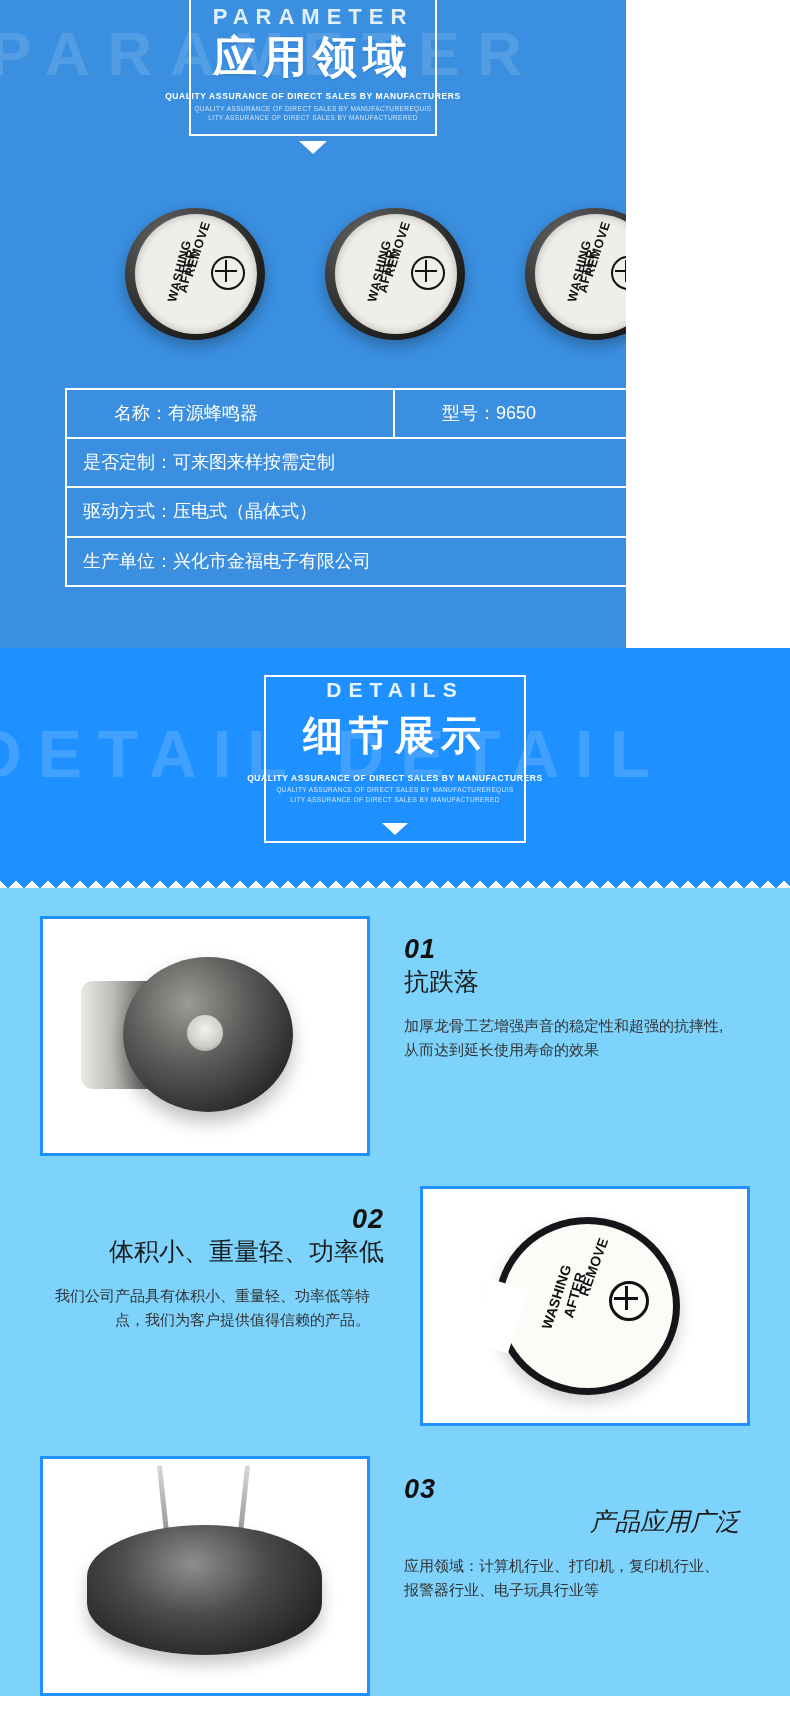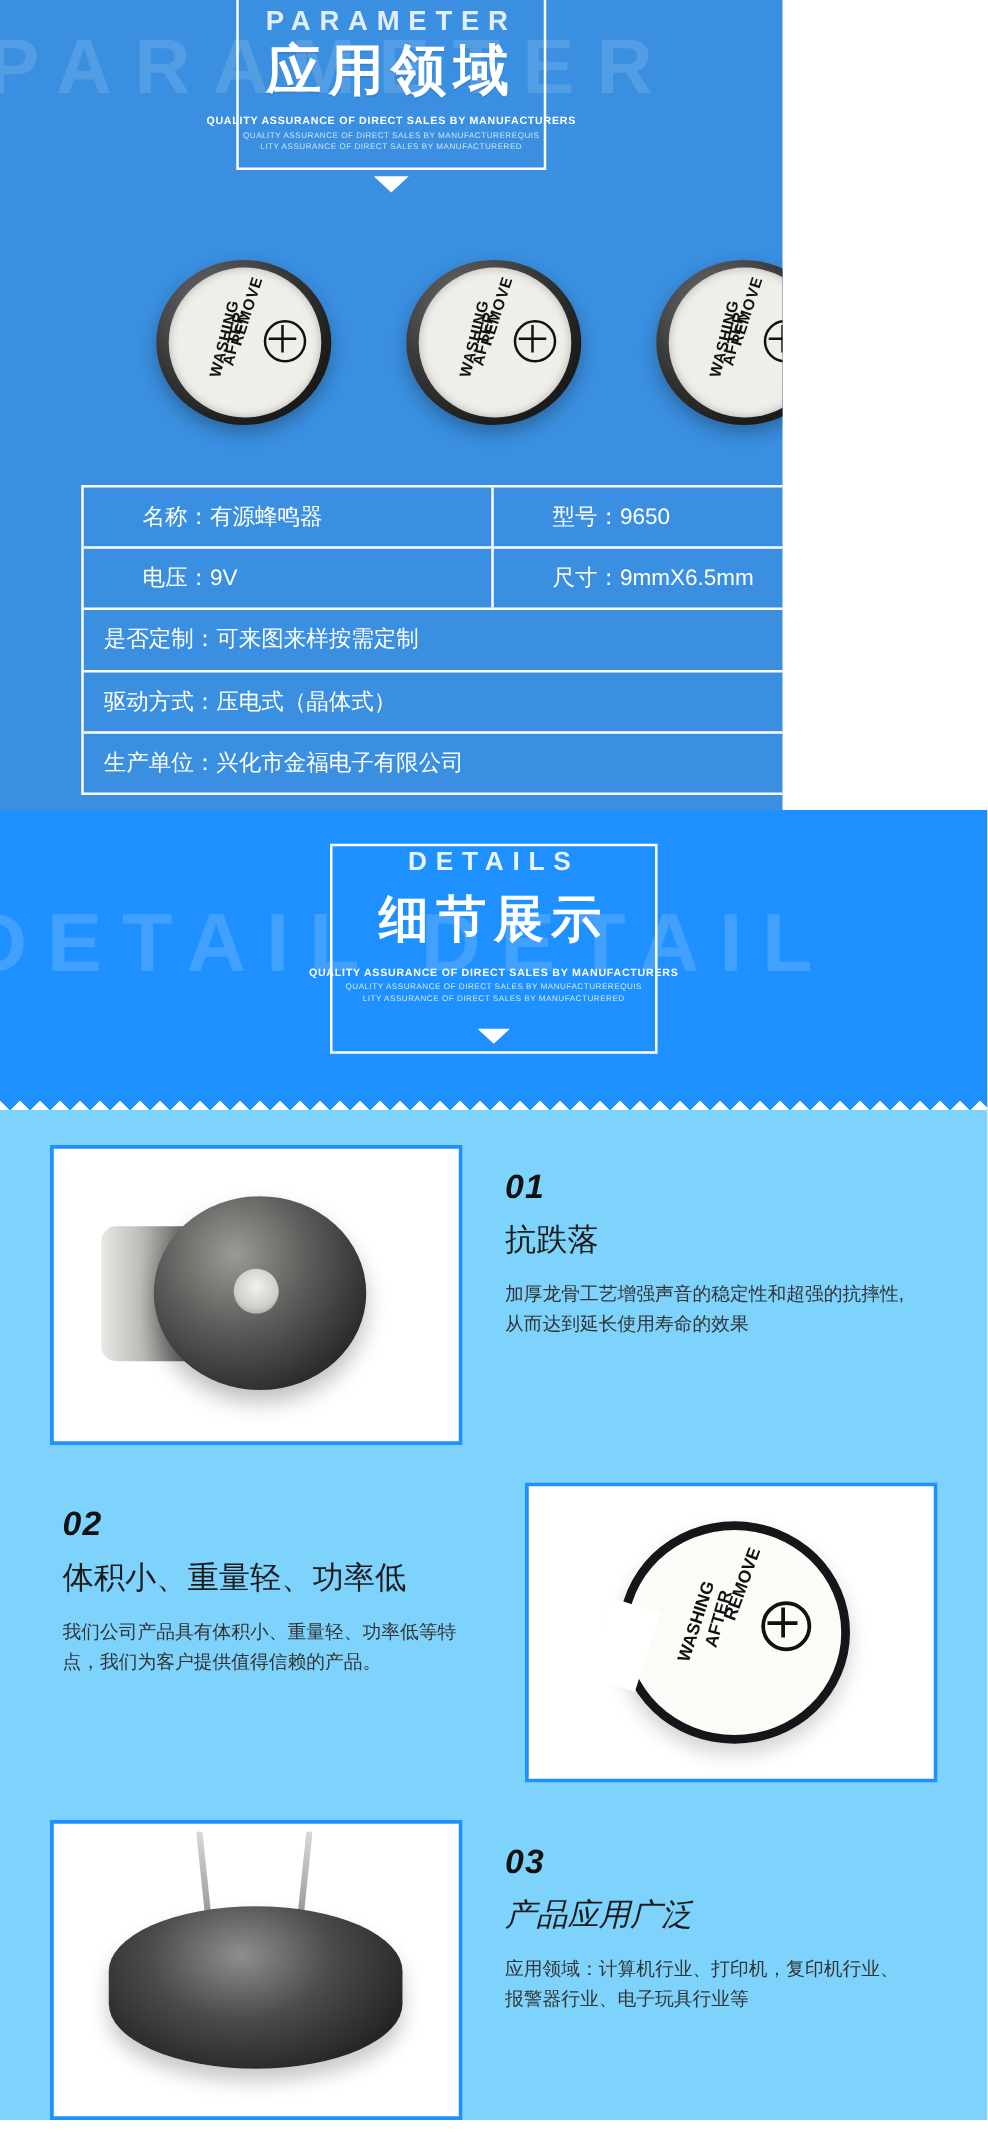--- a/index.html
+++ b/index.html
@@ -297,35 +297,34 @@
     background: #ffffff;
     position: relative;
     overflow: hidden;
     flex: none;
   }
   .feat-text {
     flex: 1;
     padding: 18px 10px 0 34px;
     box-sizing: border-box;
   }
-  .feat.reverse .feat-text { padding: 18px 52px 0 10px; }
+  .feat.reverse .feat-text { padding: 18px 36px 0 10px; text-align: right; }
   .feat-num {
     font-size: 27px;
     font-style: italic;
     font-weight: bold;
     color: #111;
     letter-spacing: 1px;
   }
   .feat-title {
     font-size: 25px;
     color: #1a1a1a;
-    margin-top: 10px;
     font-weight: normal;
   }
-  .feat-title.italic { font-style: italic; }
+  .feat-title.italic { font-style: italic; text-align: right; }
   .feat-desc {
     font-size: 15px;
     color: #333;
     line-height: 1.6;
     margin-top: 16px;
     max-width: 320px;
   }
 
   
   .ph1 .cap {
@@ -451,24 +450,20 @@
         <div class="lbl lbl-washing">WASHING</div>
         <div class="cross"></div>
       </div>
 
     </div>
 
     <div class="param-table">
       <div class="row">
         <div class="cell half">名称：有源蜂鸣器</div>
         <div class="cell half">型号：9650</div>
-      </div>
-      <div class="row">
-        <div class="cell half">电压：9V</div>
-        <div class="cell half">尺寸：9mmX6.5mm</div>
       </div>
       <div class="row">
         <div class="cell full">是否定制：可来图来样按需定制</div>
       </div>
       <div class="row">
         <div class="cell full">驱动方式：压电式（晶体式）</div>
       </div>
       <div class="row">
         <div class="cell full">生产单位：兴化市金福电子有限公司</div>
       </div>

